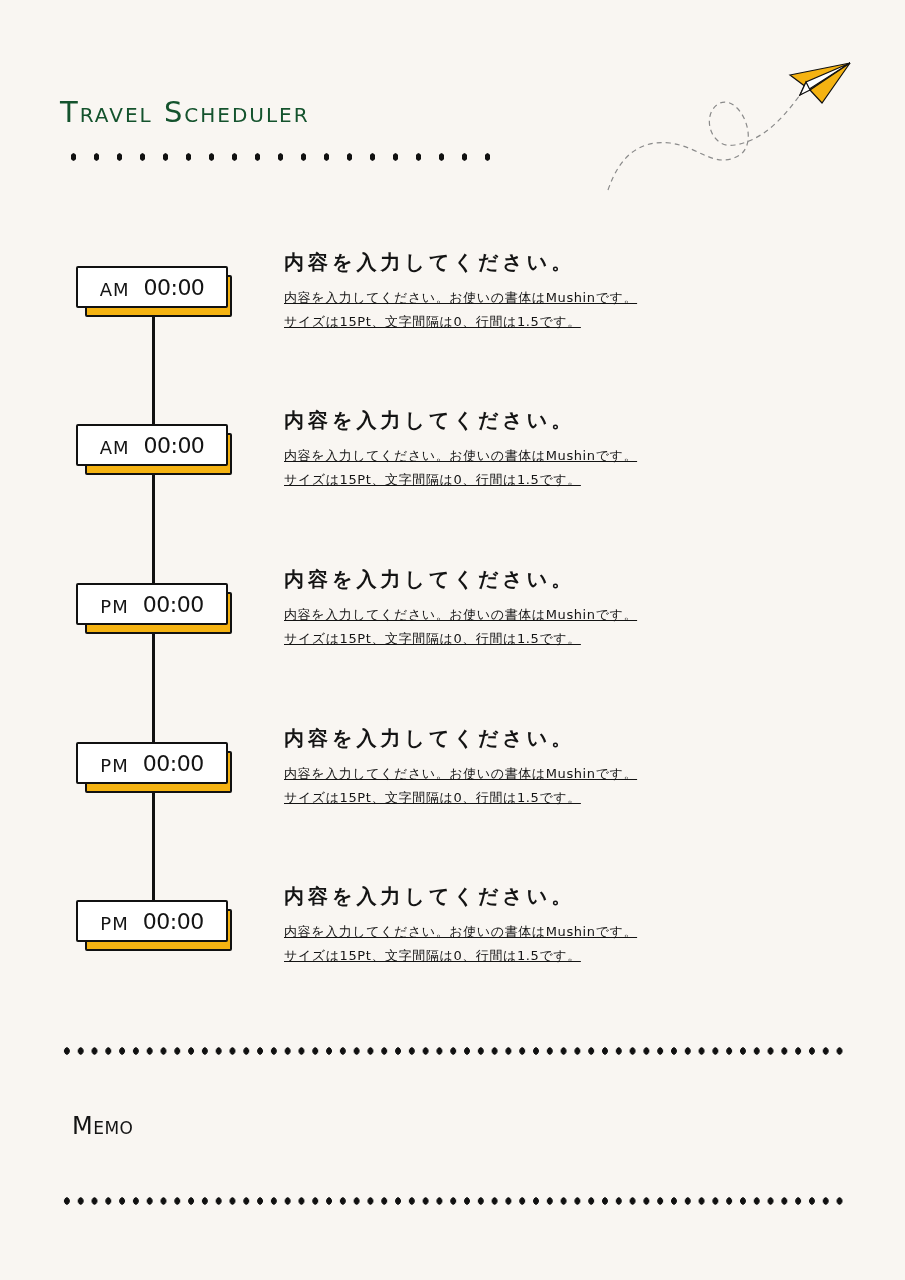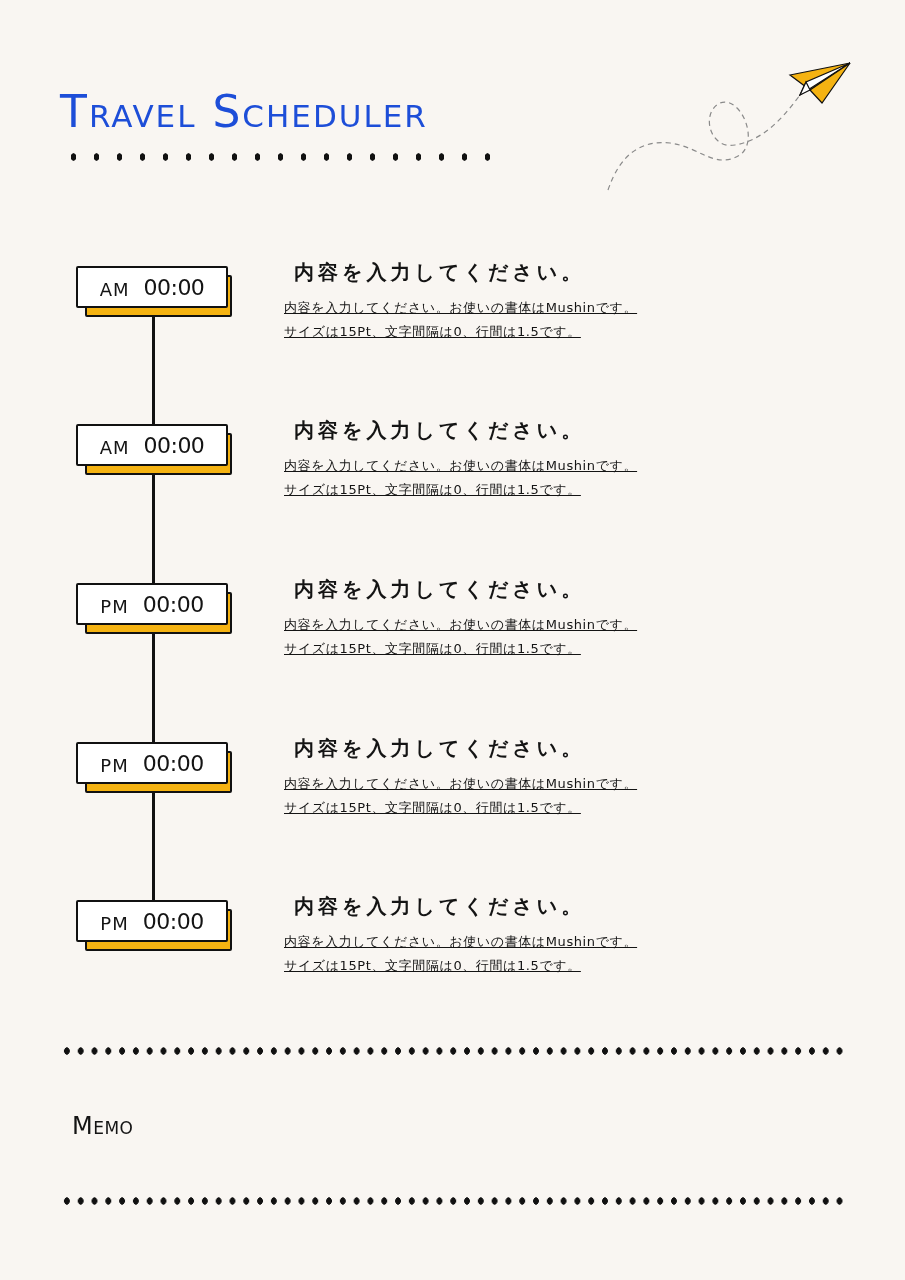--- a/index.html
+++ b/index.html
@@ -8,25 +8,25 @@
       background: #f9f6f2;
       position: relative;
       overflow: hidden;
       font-family: "DejaVu Sans", sans-serif;
       color: #141414;
     }
     .title {
       position: absolute; left: 60px; top: 84px;
       font-family: "DejaVu Sans", sans-serif;
       font-weight: 400;
-      font-size: 44px;
+      font-size: 29px;
       letter-spacing: 2px;
       font-variant: small-caps;
       line-height: 56px;
-      color: #1d4ed8;
+      color: #14532d;
     }
     .dots {
       position: absolute;
       height: 10px;
       background-image: radial-gradient(ellipse 3px 4px at center, #111 85%, transparent 100%);
       background-repeat: repeat-x;
       background-position: left center;
     }
     .dots-title { left: 62px; top: 152px; width: 428px; background-size: 23px 10px; }
     .dots-memo-top { left: 60px; top: 1046px; width: 786px; background-size: 13.8px 10px; }
@@ -65,21 +65,21 @@
       font-size: 22px;
       font-family: "DejaVu Sans", sans-serif;
       letter-spacing: -0.5px;
     }
 
     .entry {
       position: absolute; left: 284px; width: 460px;
     }
     .entry .heading {
       font-size: 20px; font-weight: bold; letter-spacing: 4px;
-      line-height: 28px; margin: 10px;
+      line-height: 28px; margin: 0;
     }
     .entry .body {
       font-size: 13px; line-height: 24px; margin-top: 10px;
       letter-spacing: 0.6px;
     }
     .entry .body div { white-space: nowrap; text-decoration: underline; }
 
     .memo {
       position: absolute; left: 72px; top: 1112px;
       font-size: 24px; font-variant: small-caps;

